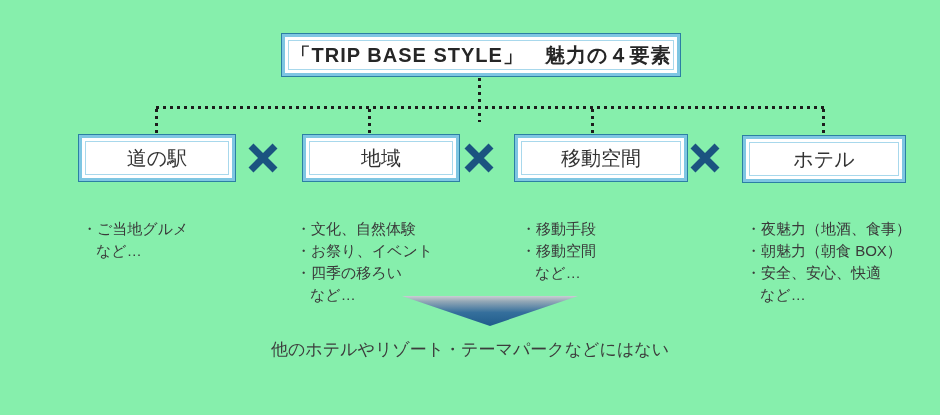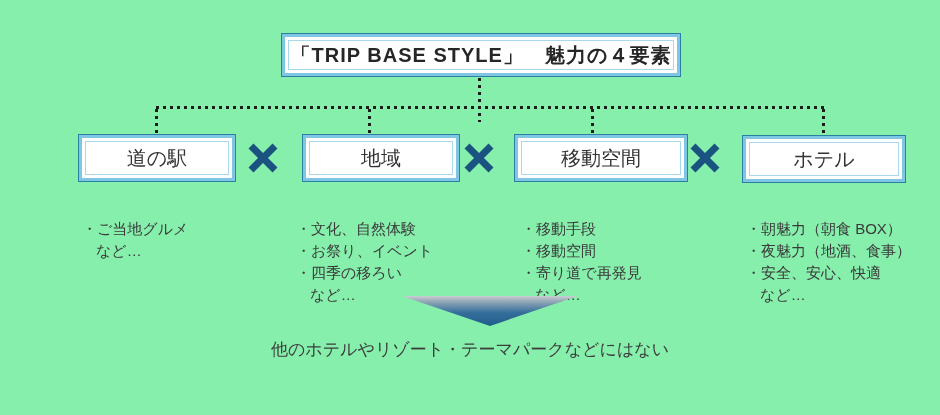--- a/index.html
+++ b/index.html
@@ -95,26 +95,25 @@
   </div>
   <div class="col" style="left:296px;">
     <div>・文化、自然体験</div>
     <div>・お祭り、イベント</div>
     <div>・四季の移ろい</div>
     <div class="etc">など…</div>
   </div>
   <div class="col" style="left:521px;">
     <div>・移動手段</div>
     <div>・移動空間</div>
-    <div>・寄り道で再発見</div>
     <div class="etc">など…</div>
   </div>
   <div class="col" style="left:746px;">
+    <div>・夜魅力（地酒、食事）</div>
     <div>・朝魅力（朝食 BOX）</div>
-    <div>・夜魅力（地酒、食事）</div>
     <div>・安全、安心、快適</div>
     <div class="etc">など…</div>
   </div>
 
   <div class="down-arrow"></div>
 
   <div class="concl">
     <div>他のホテルやリゾート・テーマパークなどにはない</div>
   </div>
 

